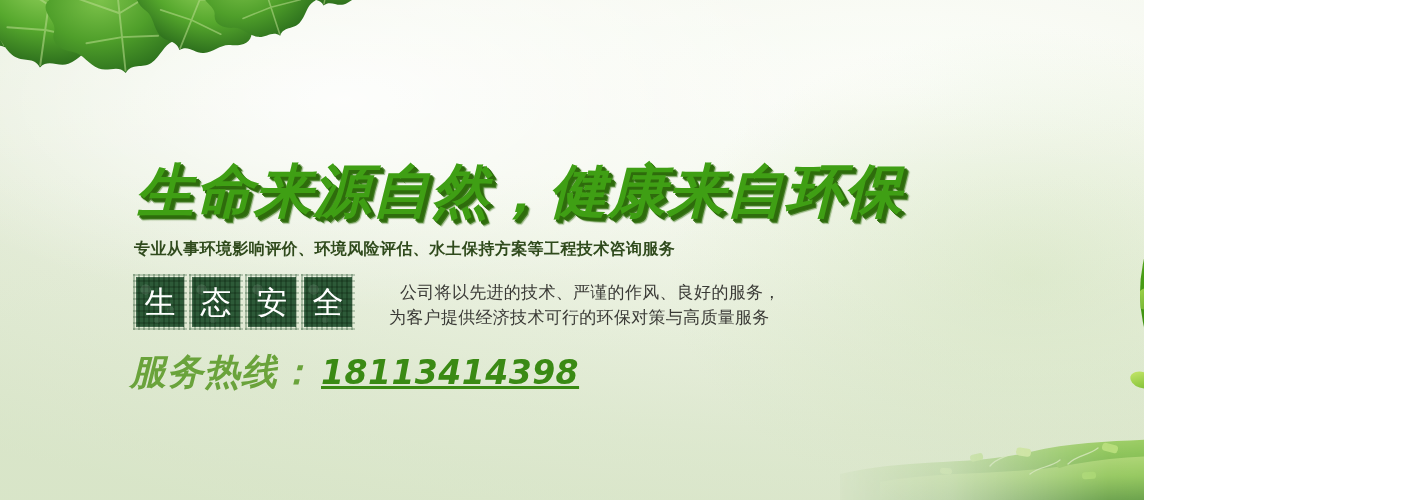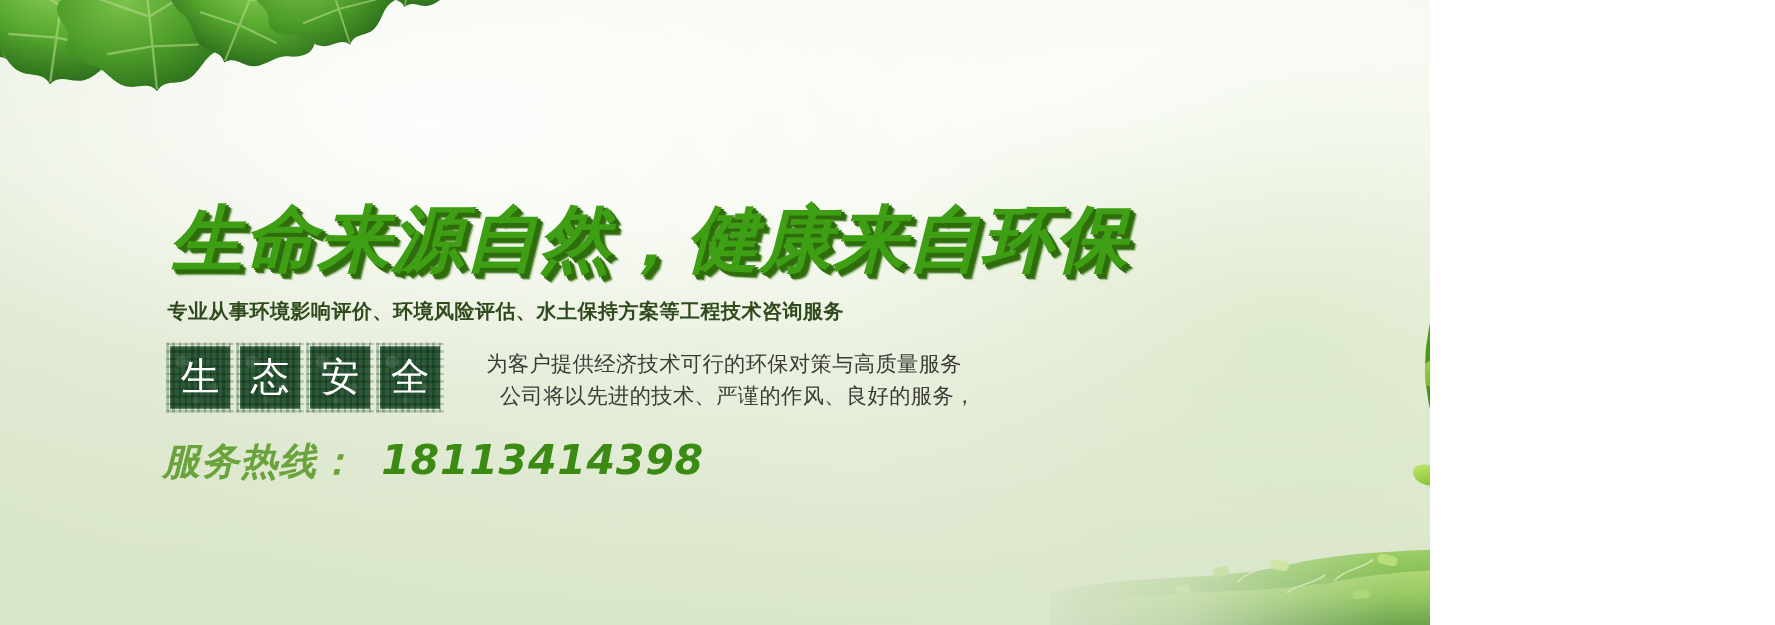--- a/index.html
+++ b/index.html
@@ -80,24 +80,24 @@
   
   .desc{position:absolute;left:389px;top:280px;}
   .desc .line{
     font-size:17px;line-height:25px;color:#3a3a36;white-space:nowrap;letter-spacing:.3px;
   }
   .desc .line.l1{padding-left:11px;}
 
   
   .hotline{position:absolute;left:130px;top:348px;display:flex;align-items:baseline;white-space:nowrap;}
   .hotline .lbl{
-    font-size:30px;font-style:italic;font-weight:bold;color:#6aa33b;letter-spacing:1px;
+    font-size:36px;font-style:italic;font-weight:bold;color:#6aa33b;letter-spacing:1px;
   }
   .hotline .num{
-    font-size:33px;font-style:italic;font-weight:bold;color:#3a8a14;letter-spacing:.5px;margin-left:20px;
+    font-size:33px;font-style:italic;font-weight:bold;color:#3a8a14;letter-spacing:.5px;margin-left:6px;text-decoration:underline;
   }
 </style>
 </head>
 <body>
 
 <div id="banner">
 
   <div class="wash a"></div>
   <div class="wash c"></div>
   <div class="wash b"></div>
@@ -442,22 +442,22 @@
       </div>
       <div class="stamp">
         <span>安</span>
       </div>
       <div class="stamp">
         <span>全</span>
       </div>
     </div>
 
     <div class="desc">
+      <div class="line l1">公司将以先进的技术、严谨的作风、良好的服务，</div>
       <div class="line l2">为客户提供经济技术可行的环保对策与高质量服务</div>
-      <div class="line l1">公司将以先进的技术、严谨的作风、良好的服务，</div>
     </div>
 
     <div class="hotline">
       <span class="lbl">服务热线：</span>
       <span class="num">18113414398</span>
     </div>
 
   </div>
 </div>
 

